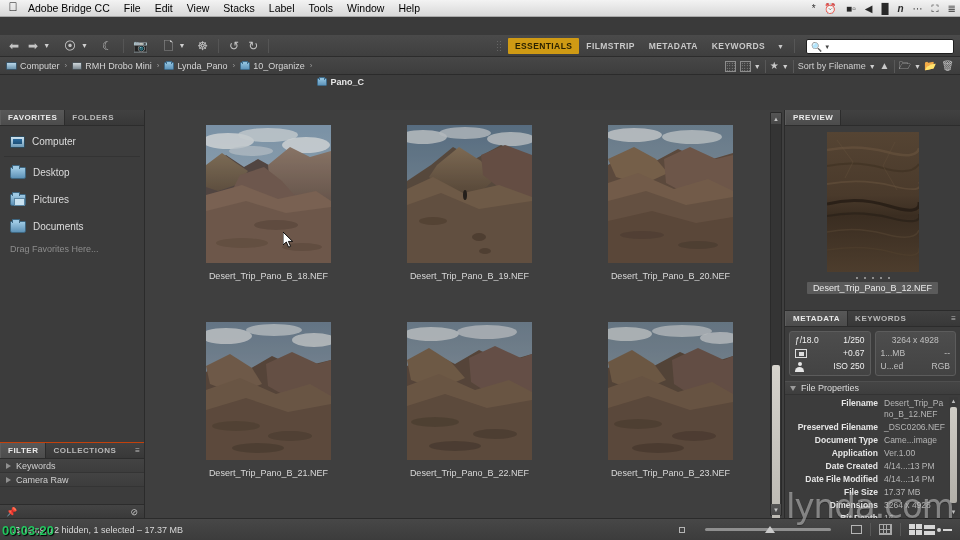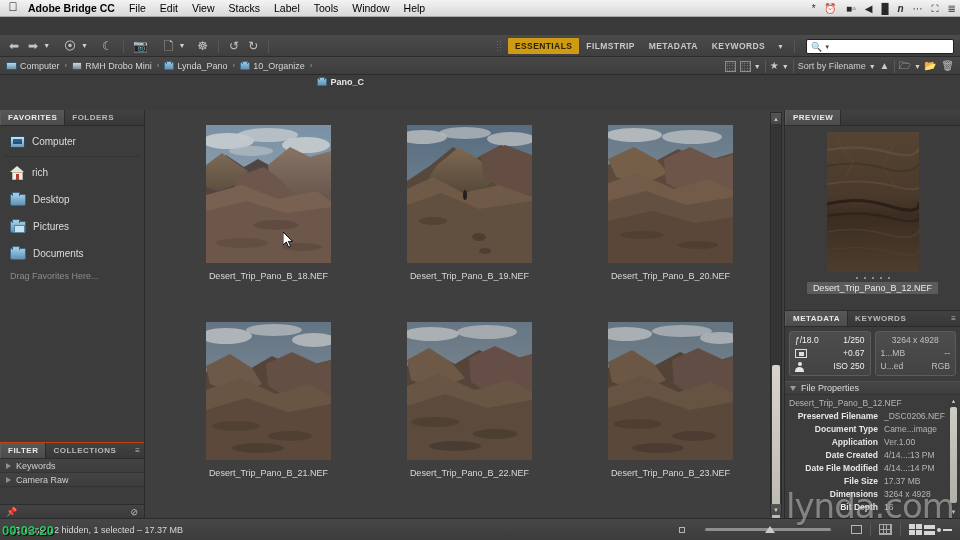--- a/index.html
+++ b/index.html
@@ -14,21 +14,21 @@
   
   .macbar {
     height: 17px; width: 100%;
     background: linear-gradient(#f3f3f3, #d8d8d8);
     border-bottom: 1px solid #a9a9a9;
     display: flex; align-items: center; gap: 0px;
     font-size: 10.5px; color: #000; position: relative;
   }
   .apple { width: 26px; text-align: center; font-size: 12px; line-height: 1; padding-bottom:2px;}
   .macbar .mi { padding: 0 7px; line-height: 17px; white-space: nowrap; }
-  .macbar .mi.bold { font-weight: bold; padding-left: 2px; }
+  .macbar .mi.bold { font-weight: normal; padding-left: 2px; }
   .macright { position: absolute; right: 4px; top: 0; height: 17px;
     display: flex; align-items: center; gap: 9px; font-size: 10px; }
   .macright .gi { opacity: .82; line-height: 1; }
 
   
   .titlebar {
     height: 18px; width: 100%;
     background: linear-gradient(#e9e9e9, #c9c9c9);
     border-bottom: 1px solid #8e8e8e;
     position: relative; display: flex; align-items: center;
@@ -367,28 +367,20 @@
           <div class="ptab">FOLDERS</div>
         </div>
 
         <div class="fav-list">
           <div class="fav-item">
             <span class="ico-computer"></span>
             <span>Computer</span>
           </div>
           <div class="fav-sep"></div>
           <div class="fav-item">
-            <span class="ico-home">
-              <i class="roof"></i>
-                <i class="base"></i>
-                <i class="door"></i>
-            </span>
-            <span>rich</span>
-          </div>
-          <div class="fav-item">
             <span class="ico-folder"></span>
             <span>Desktop</span>
           </div>
           <div class="fav-item">
             <span class="ico-folder pics"></span>
             <span>Pictures</span>
           </div>
           <div class="fav-item">
             <span class="ico-folder"></span>
             <span>Documents</span>
@@ -681,20 +673,21 @@
           </div>
         </div>
 
         <div class="meta-section">
           <span class="tri-down"></span>
           <span>File Properties</span>
         </div>
 
         <div class="meta-list">
           <div class="meta-row">
+            <span class="meta-key">Filename</span>
             <span class="meta-val">Desert_Trip_Pano_B_12.NEF</span>
           </div>
           <div class="meta-row">
             <span class="meta-key">Preserved Filename</span>
             <span class="meta-val">_DSC0206.NEF</span>
           </div>
           <div class="meta-row">
             <span class="meta-key">Document Type</span>
             <span class="meta-val">Came...image</span>
           </div>

